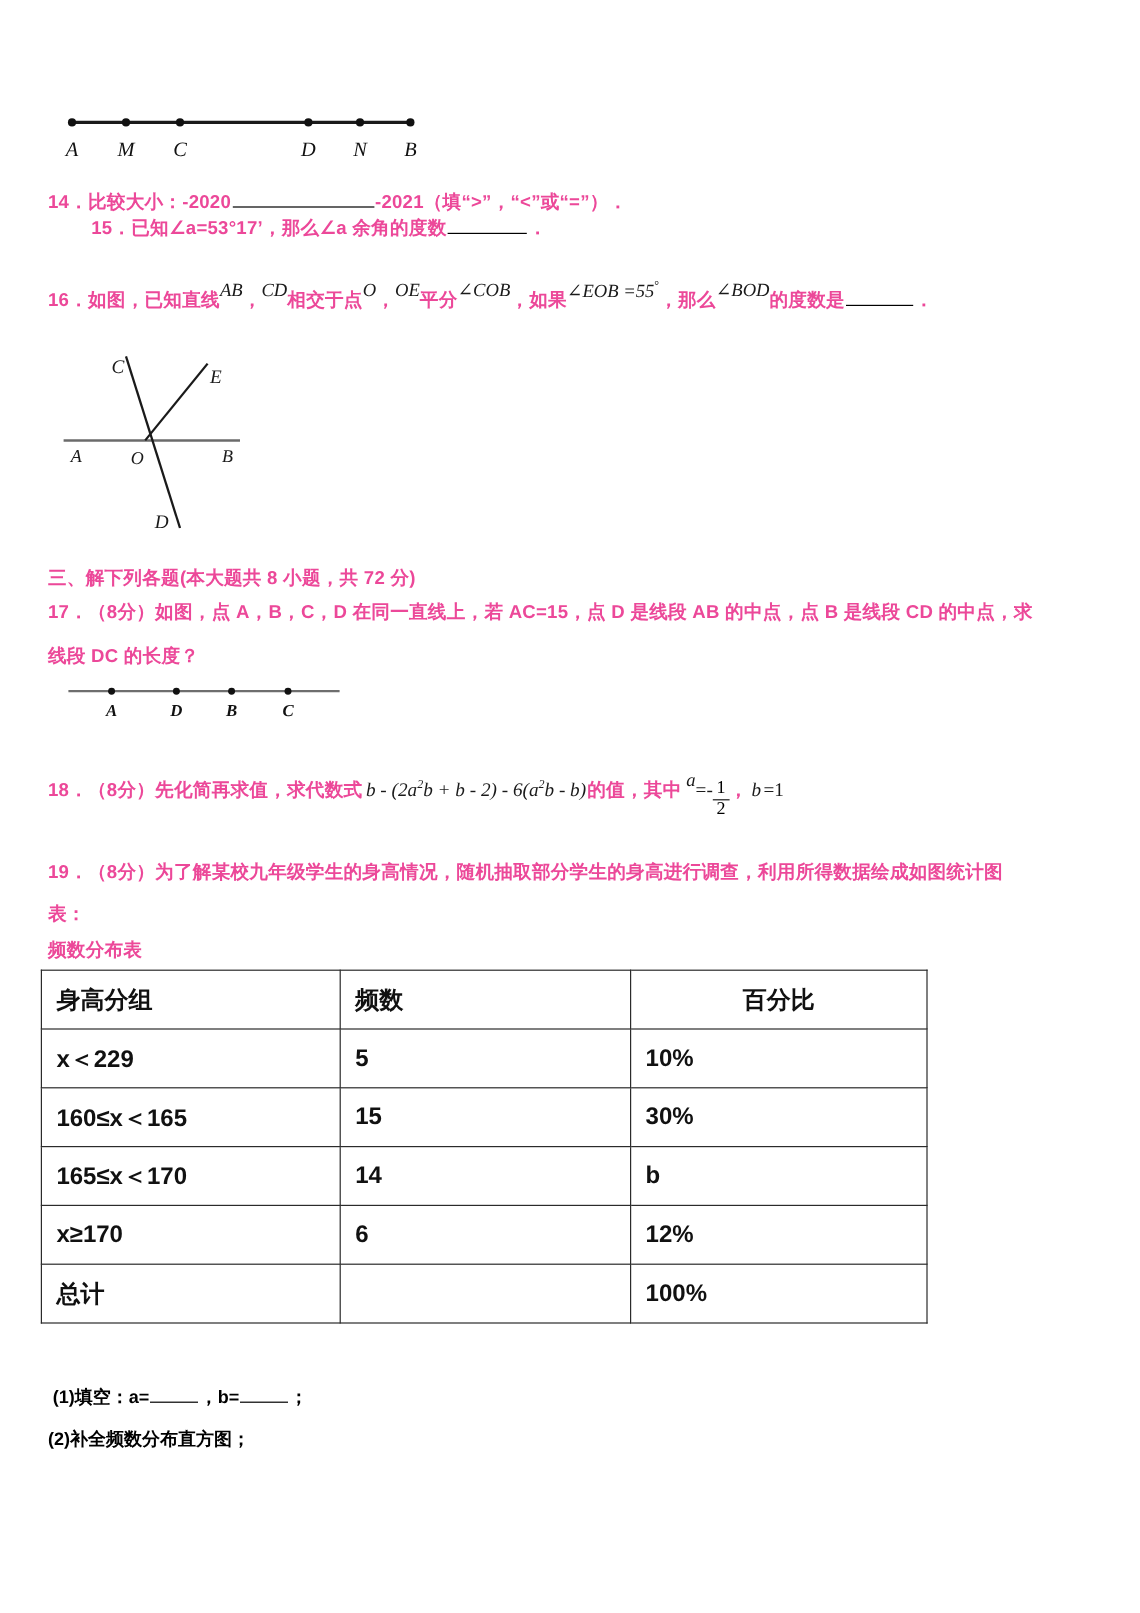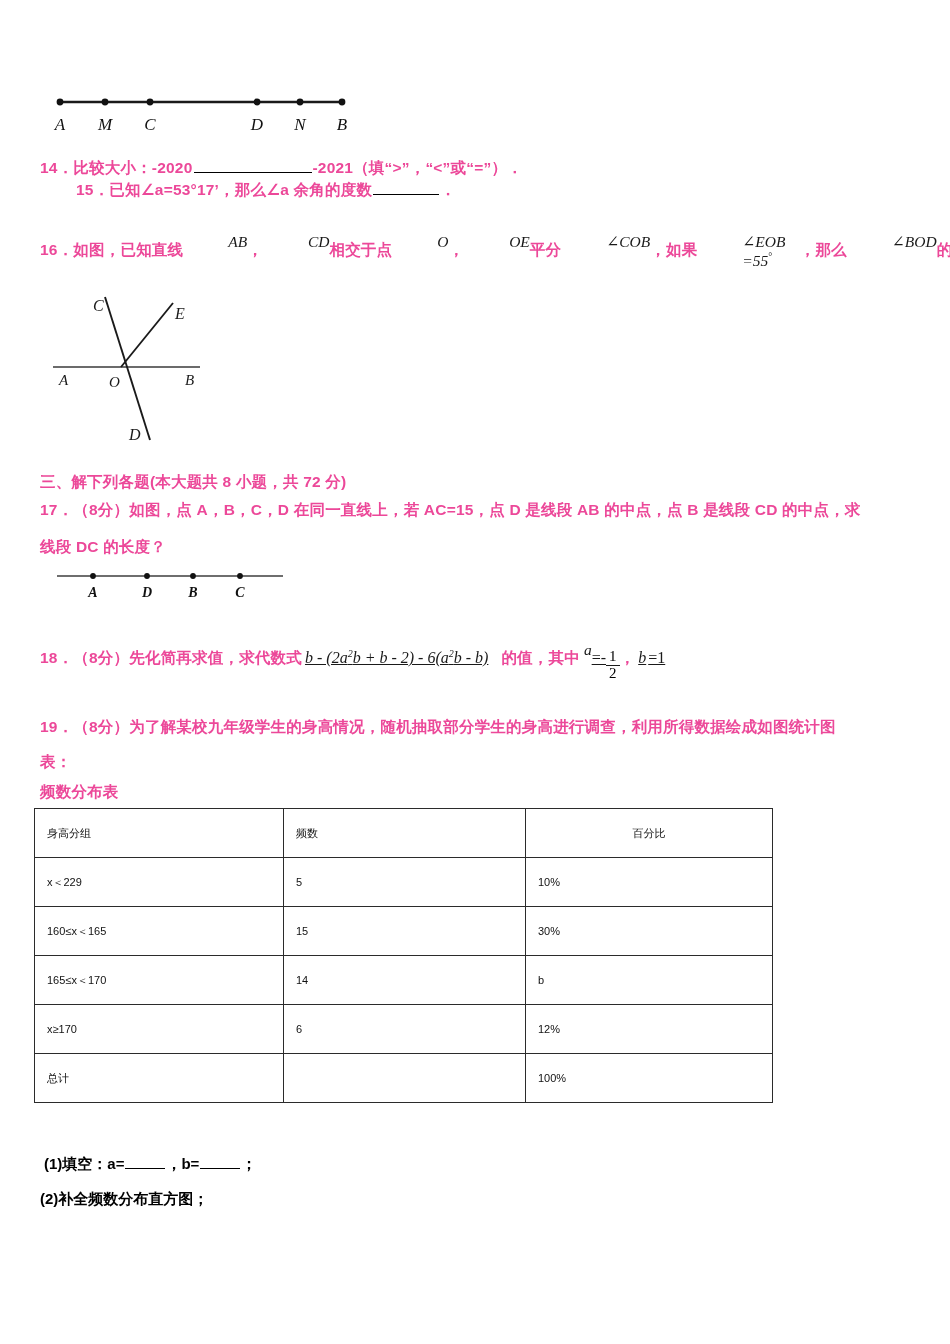--- a/index.html
+++ b/index.html
@@ -69,28 +69,26 @@
     font-family: "Liberation Serif", "DejaVu Serif", serif;
     font-style: italic;
     font-weight: normal;
     font-size: 16px;
     color: #1a1a1a;
   }
   .math-up {
     position: relative;
     top: -8px;
     font-size: 15.5px;
-    margin-left: 45px;
   }
   .math-norm {
     font-family: "Liberation Serif", "DejaVu Serif", serif;
     font-size: 16px;
     font-style: italic;
     color: #1a1a1a;
-    text-decoration: underline;
   }
   .deg-sup {
     font-size: 10px;
     vertical-align: super;
     font-style: normal;
   }
   .sup2 {
     font-size: 10px;
     vertical-align: super;
   }
@@ -126,22 +124,22 @@
     width: 663px;
     border-collapse: collapse;
     table-layout: fixed;
   }
   .freq-table td {
     border: 1.1px solid #2b2b2b;
     height: 48px;
     padding: 0 12px;
     vertical-align: middle;
     font-family: "Liberation Sans", "DejaVu Sans", sans-serif;
-    font-weight: normal;
-    font-size: 11px;
+    font-weight: bold;
+    font-size: 20px;
     color: #111;
     margin-left: 48px;
   }
   .col-a { width: 224px; }
   .col-b { width: 217px; }
   .col-c { width: 222px; text-align: center; }
 
   .small-note {
     font-family: "Liberation Sans", "DejaVu Sans", sans-serif;
     font-weight: bold;
@@ -256,21 +254,21 @@
       <text x="143" y="32" font-family="Liberation Serif, serif" font-style="italic" font-weight="bold" font-size="14" fill="#111" text-anchor="middle">B</text>
       <text x="190" y="32" font-family="Liberation Serif, serif" font-style="italic" font-weight="bold" font-size="14" fill="#111" text-anchor="middle">C</text>
     </svg>
   </div>
 
   <div class="row" style="left:40px; top:648px;">
     <span class="cn">18．</span>
     <span class="cn">（8分）</span>
     <span class="cn">先化简再求值，求代数式</span>
     <span class="math-norm" style="margin-left:3px;"><span>b - (2a</span><span class="sup2">2</span><span>b + b - 2) - 6(a</span><span class="sup2">2</span><span>b - b)</span></span>
-    <span class="cn" style="margin-left:13px;text-align:center;">的值，其中</span>
+    <span class="cn" style="margin-left:1px;text-align:center;">的值，其中</span>
     <span class="math math-up" style="margin-left:4px;">a</span>
     <span class="math-norm" style="font-style:normal;">=-</span>
     <span class="frac">
       <span class="num">1</span>
       <span class="den">2</span>
     </span>
     <span class="cn">，</span>
     <span class="math-norm" style="margin-left:3px;">b</span>
     <span class="math-norm" style="font-style:normal; margin-left:2px;">=1</span>
   </div>

